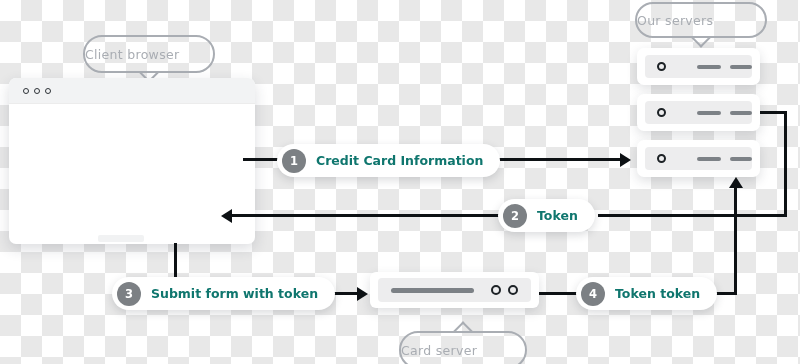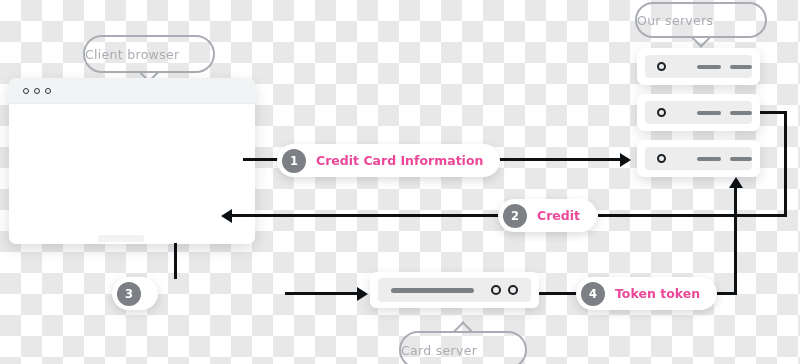--- a/index.html
+++ b/index.html
@@ -101,21 +101,21 @@
   .pill{
     position:absolute;background:#fff;border-radius:20px;height:33px;
     box-shadow:0 3px 9px rgba(40,45,60,.17);
     display:flex;align-items:center;padding-left:5px;padding-right:17px;
   }
   .pill .badge{
     width:24px;height:24px;border-radius:50%;background:#7c8084;color:#fff;
     display:flex;align-items:center;justify-content:center;
     font-size:11.5px;font-weight:700;flex:0 0 auto;
   }
-  .pill .txt{margin-left:10px;color:#ec4899;font-size:12.5px;font-weight:600;white-space:nowrap;}
+  .pill .txt{margin-left:10px;color:#0f766e;font-size:12.5px;font-weight:600;white-space:nowrap;}
   #pill-1{left:277px;top:144px;}
   #pill-2{left:498px;top:199px;}
   #pill-3{left:112px;top:277px;}
   #pill-4{left:576px;top:277px;}
 
   
   .line{position:absolute;background:#0d1114;}
   .arrow{position:absolute;width:0;height:0;}
   .arrow.right{border-left:11px solid #0d1114;border-top:7px solid transparent;border-bottom:7px solid transparent;}
   .arrow.left{border-right:11px solid #0d1114;border-top:7px solid transparent;border-bottom:7px solid transparent;}
@@ -223,23 +223,24 @@
   <span class="line" id="l4b"></span>
   <span class="line" id="l4c"></span>
   <span class="arrow up" id="a4"></span>
 
   <div class="pill" id="pill-1">
     <span class="badge">1</span>
     <span class="txt">Credit Card Information</span>
   </div>
   <div class="pill" id="pill-2">
     <span class="badge">2</span>
-    <span class="txt">Credit</span>
+    <span class="txt">Token</span>
   </div>
   <div class="pill" id="pill-3">
     <span class="badge">3</span>
+    <span class="txt">Submit form with token</span>
   </div>
   <div class="pill" id="pill-4">
     <span class="badge">4</span>
     <span class="txt">Token token</span>
   </div>
 
 </div>
 
 </body></html>

